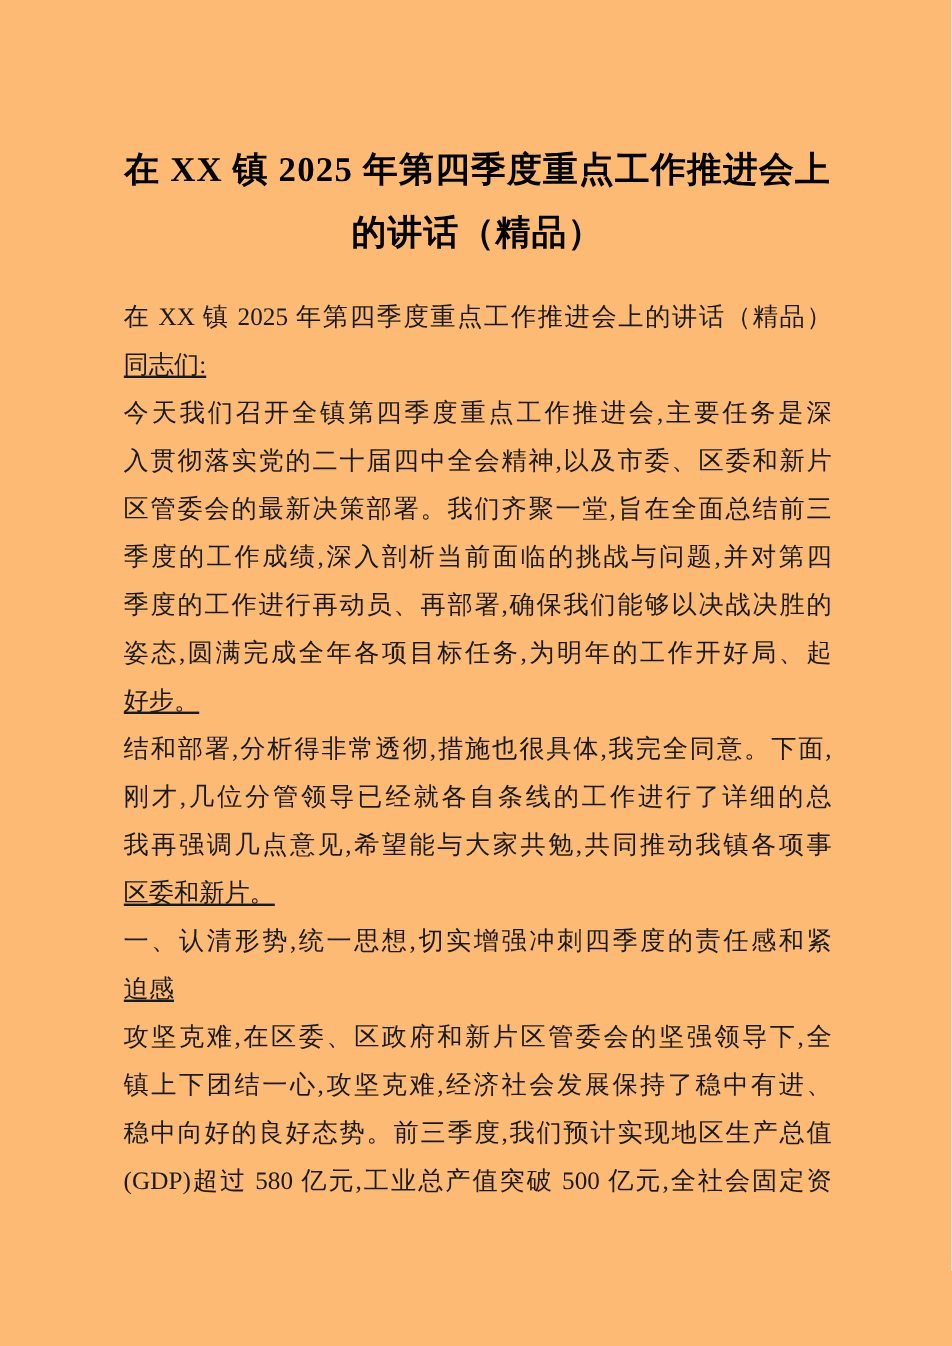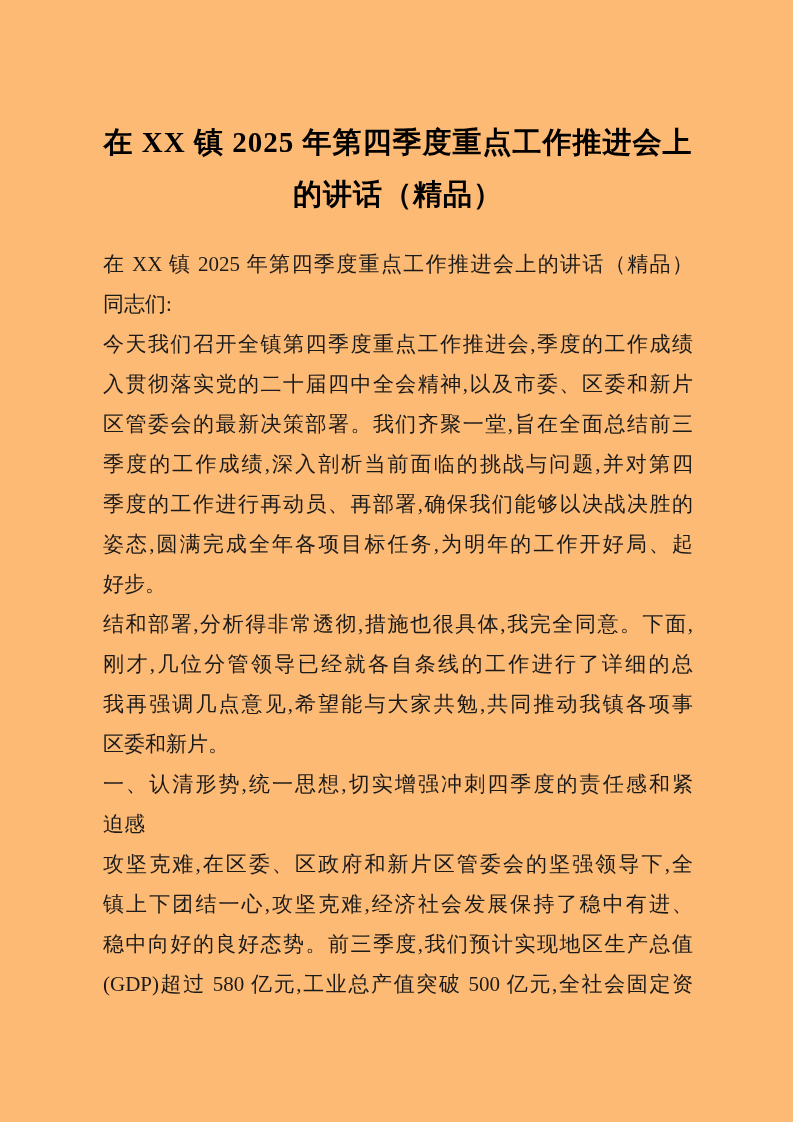--- a/index.html
+++ b/index.html
@@ -44,35 +44,36 @@
     height: 40px;
     line-height: 40px;
     text-align: justify;
     text-align-last: justify;
     overflow: hidden;
     white-space: nowrap;
   }
   .line.last {
     text-align: right;
     text-align-last: left;
+    text-decoration: underline;
   }
 </style>
 </head>
 <body>
 
 <div class="page">
   <div class="content">
     <h1 class="doc-title">
       <span class="title-line">在 XX 镇 2025 年第四季度重点工作推进会上</span>
       <span class="title-line">的讲话（精品）</span>
     </h1>
     <div class="doc-body">
         <div class="line">在 XX 镇 2025 年第四季度重点工作推进会上的讲话（精品）</div>
         <div class="line last">同志们:</div>
-        <div class="line">今天我们召开全镇第四季度重点工作推进会,季度的工作成绩</div>
+        <div class="line">今天我们召开全镇第四季度重点工作推进会,主要任务是深</div>
         <div class="line">入贯彻落实党的二十届四中全会精神,以及市委、区委和新片</div>
         <div class="line">区管委会的最新决策部署。我们齐聚一堂,旨在全面总结前三</div>
         <div class="line">季度的工作成绩,深入剖析当前面临的挑战与问题,并对第四</div>
         <div class="line">季度的工作进行再动员、再部署,确保我们能够以决战决胜的</div>
         <div class="line">姿态,圆满完成全年各项目标任务,为明年的工作开好局、起</div>
         <div class="line last">好步。</div>
         <div class="line">结和部署,分析得非常透彻,措施也很具体,我完全同意。下面,</div>
         <div class="line">刚才,几位分管领导已经就各自条线的工作进行了详细的总</div>
         <div class="line">我再强调几点意见,希望能与大家共勉,共同推动我镇各项事</div>
         <div class="line last">区委和新片。</div>

